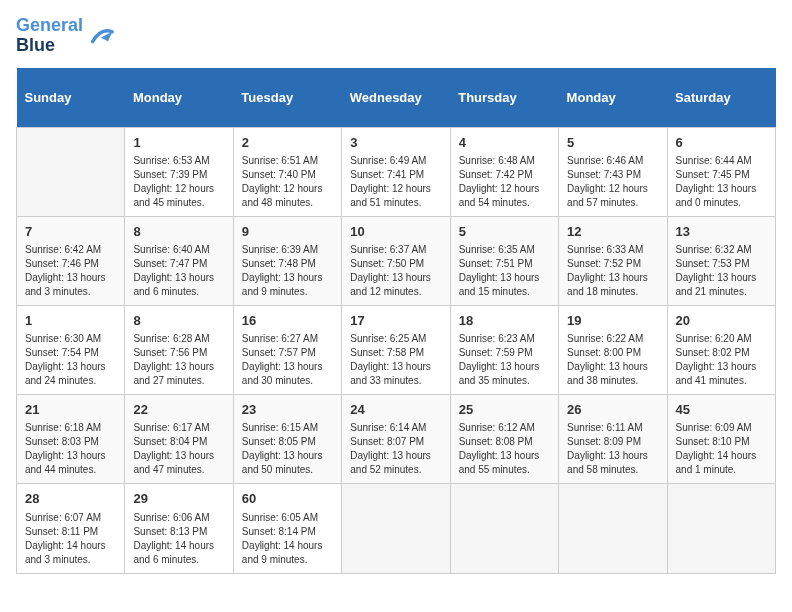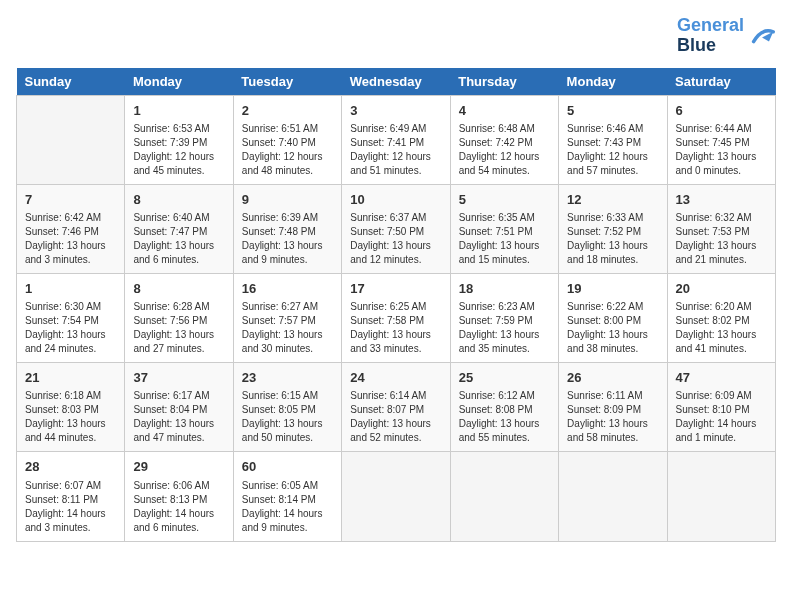--- a/index.html
+++ b/index.html
@@ -5,21 +5,21 @@
     * { box-sizing: border-box; margin: 0; padding: 0; }
     body {
       font-family: Arial, sans-serif;
       background: #fff;
       width: 792px;
       min-height: 612px;
       padding: 16px;
     }
     .header {
       display: flex;
-      justify-content: flex-end;
+      justify-content: flex-start;
       align-items: flex-start;
       margin-bottom: 12px;
     }
     .logo {
       display: flex;
       align-items: center;
     }
     .logo-text {
       font-size: 18px;
       font-weight: bold;
@@ -47,21 +47,21 @@
       color: #444;
     }
     table {
       width: 100%;
       border-collapse: collapse;
       font-size: 11px;
     }
     thead tr th {
       background-color: #2a6db5;
       color: #fff;
-      padding: 6px 8px;
+      padding: 22px 8px;
       text-align: left;
       font-size: 13px;
       font-weight: bold;
     }
     tbody tr td {
       border: 1px solid #ccc;
       vertical-align: top;
       padding: 6px 8px;
       min-height: 80px;
       height: 88px;
@@ -292,21 +292,21 @@
       <tr>
         <td>
           <span class="day-number">21</span>
 <div class="cell-content">
   Sunrise: 6:18 AM<br>
   Sunset: 8:03 PM<br>
   Daylight: 13 hours and 44 minutes.
 </div>
         </td>
         <td>
-          <span class="day-number">37</span>
+          <span class="day-number">22</span>
 <div class="cell-content">
   Sunrise: 6:17 AM<br>
   Sunset: 8:04 PM<br>
   Daylight: 13 hours and 47 minutes.
 </div>
         </td>
         <td>
           <span class="day-number">23</span>
 <div class="cell-content">
   Sunrise: 6:15 AM<br>
@@ -332,21 +332,21 @@
         </td>
         <td>
           <span class="day-number">26</span>
 <div class="cell-content">
   Sunrise: 6:11 AM<br>
   Sunset: 8:09 PM<br>
   Daylight: 13 hours and 58 minutes.
 </div>
         </td>
         <td>
-          <span class="day-number">47</span>
+          <span class="day-number">45</span>
 <div class="cell-content">
   Sunrise: 6:09 AM<br>
   Sunset: 8:10 PM<br>
   Daylight: 14 hours and 1 minute.
 </div>
         </td>
       </tr>
       <tr>
         <td>
           <span class="day-number">28</span>

